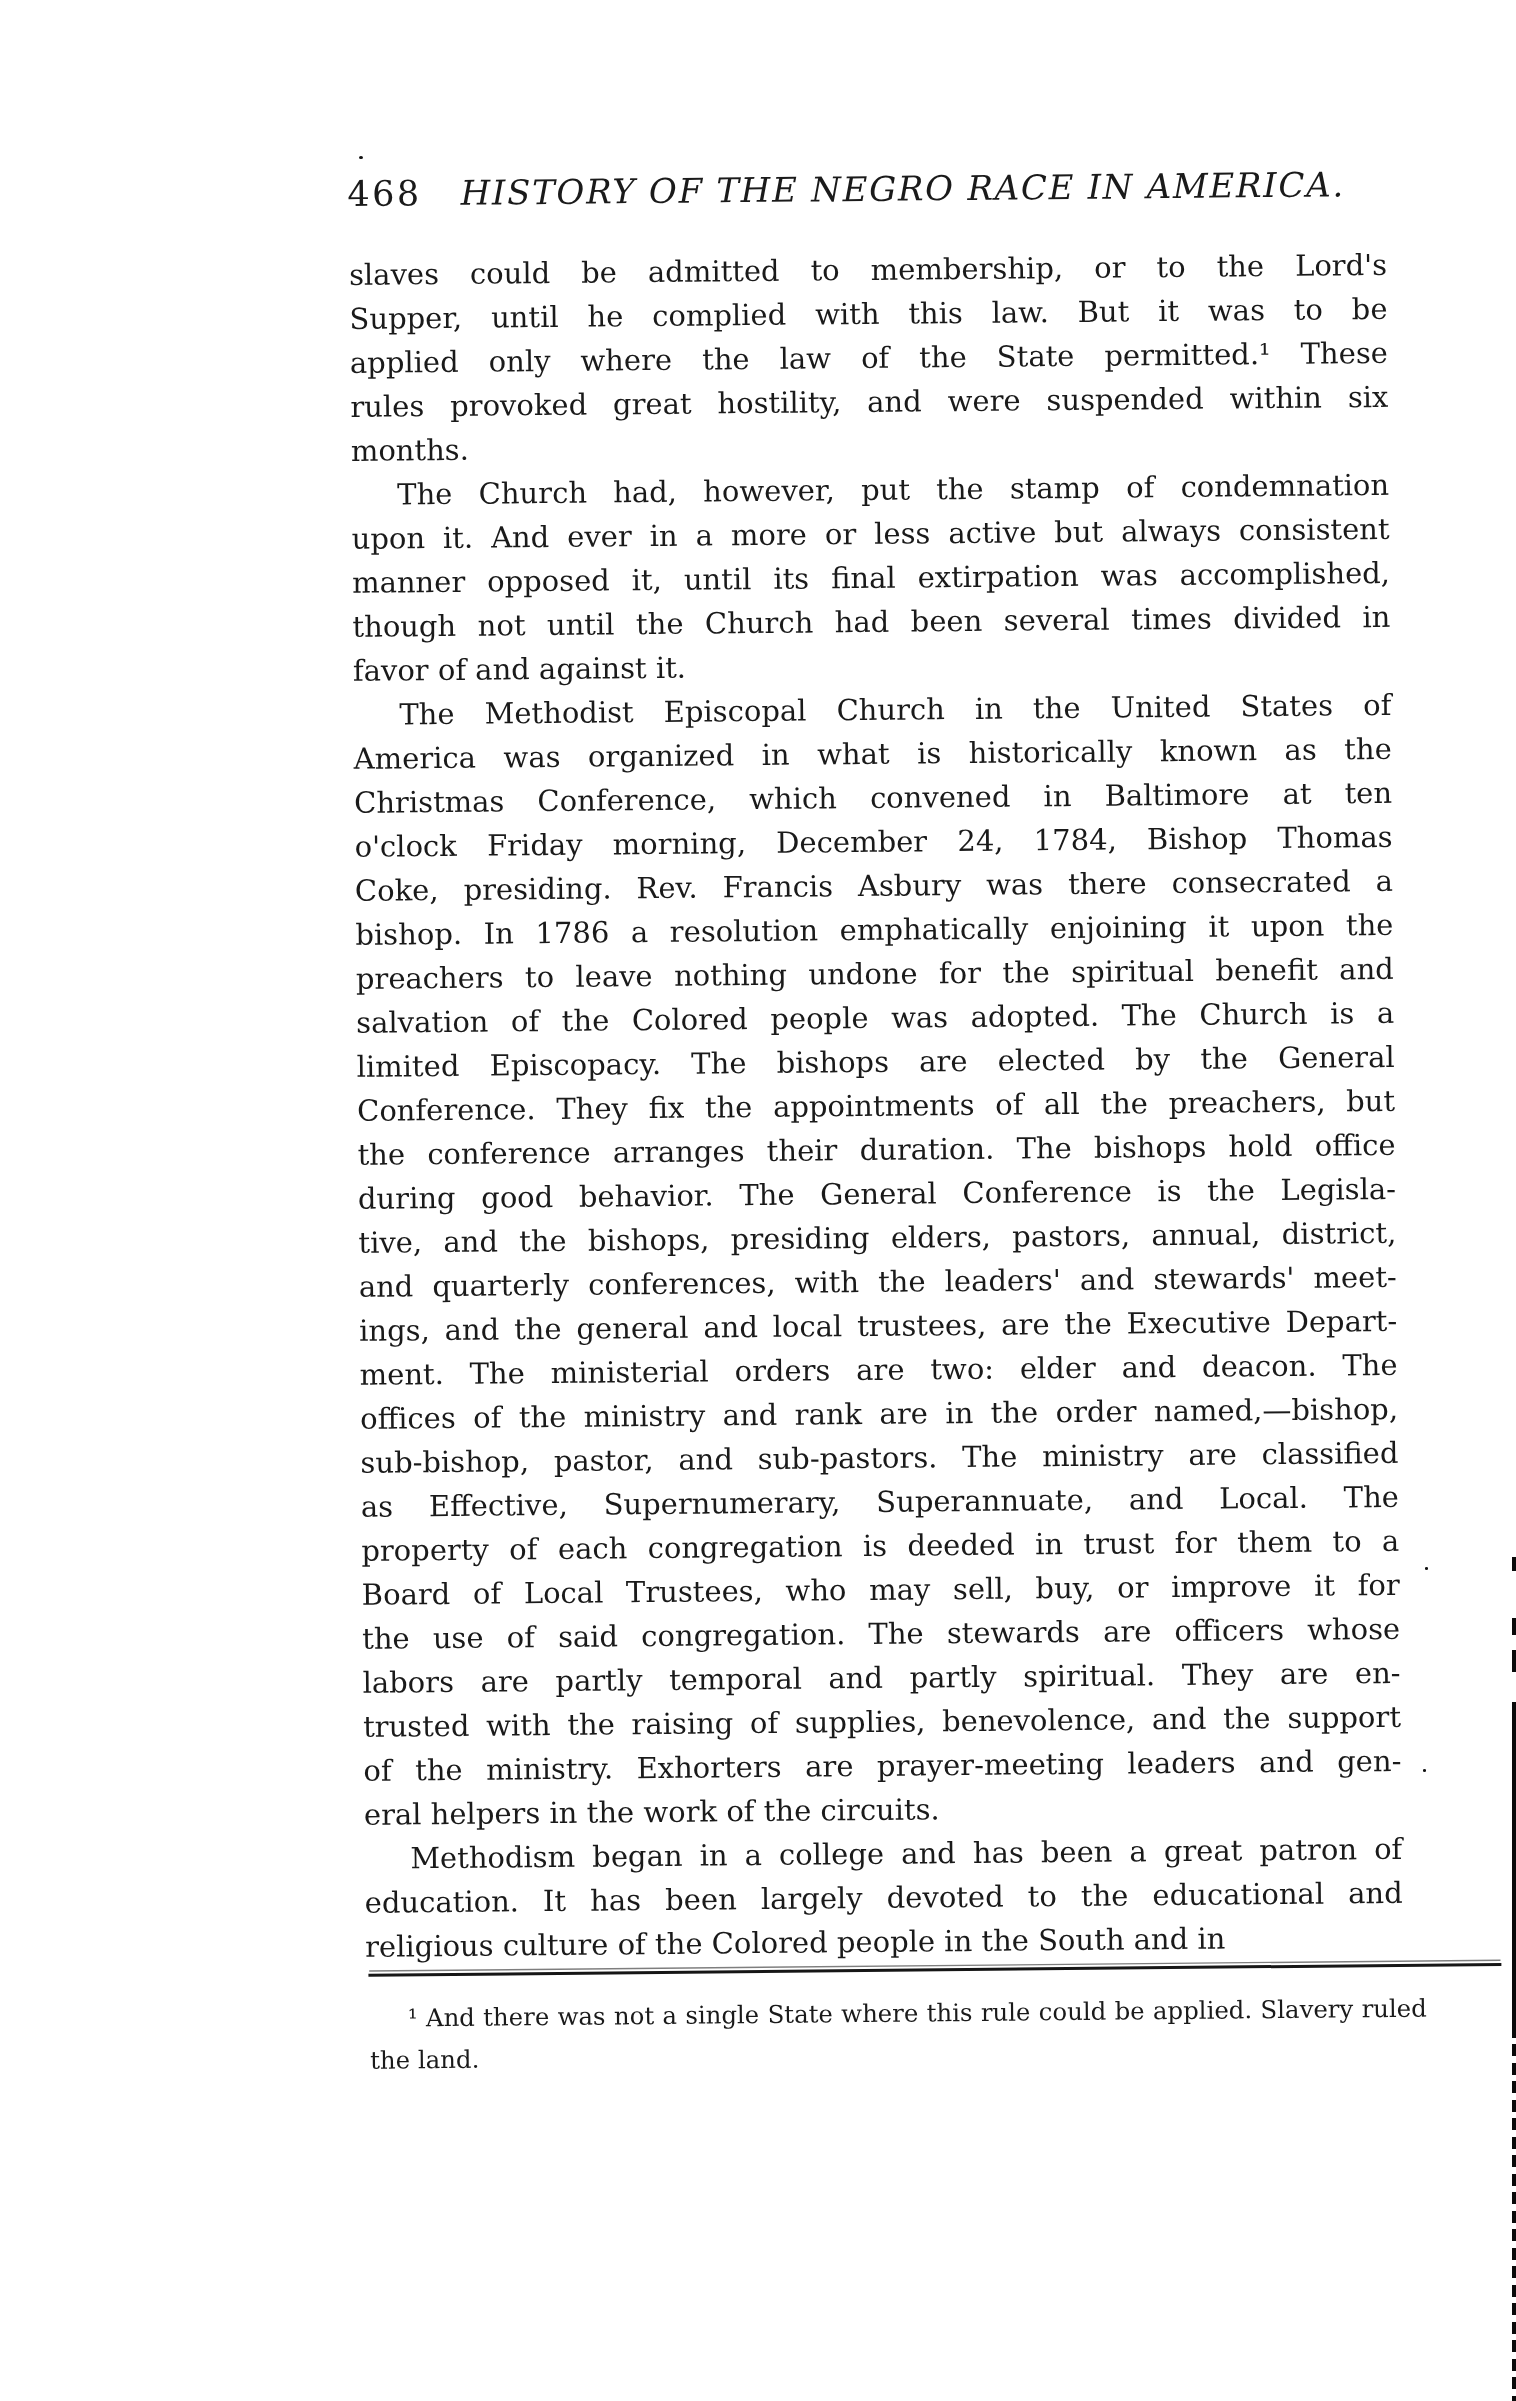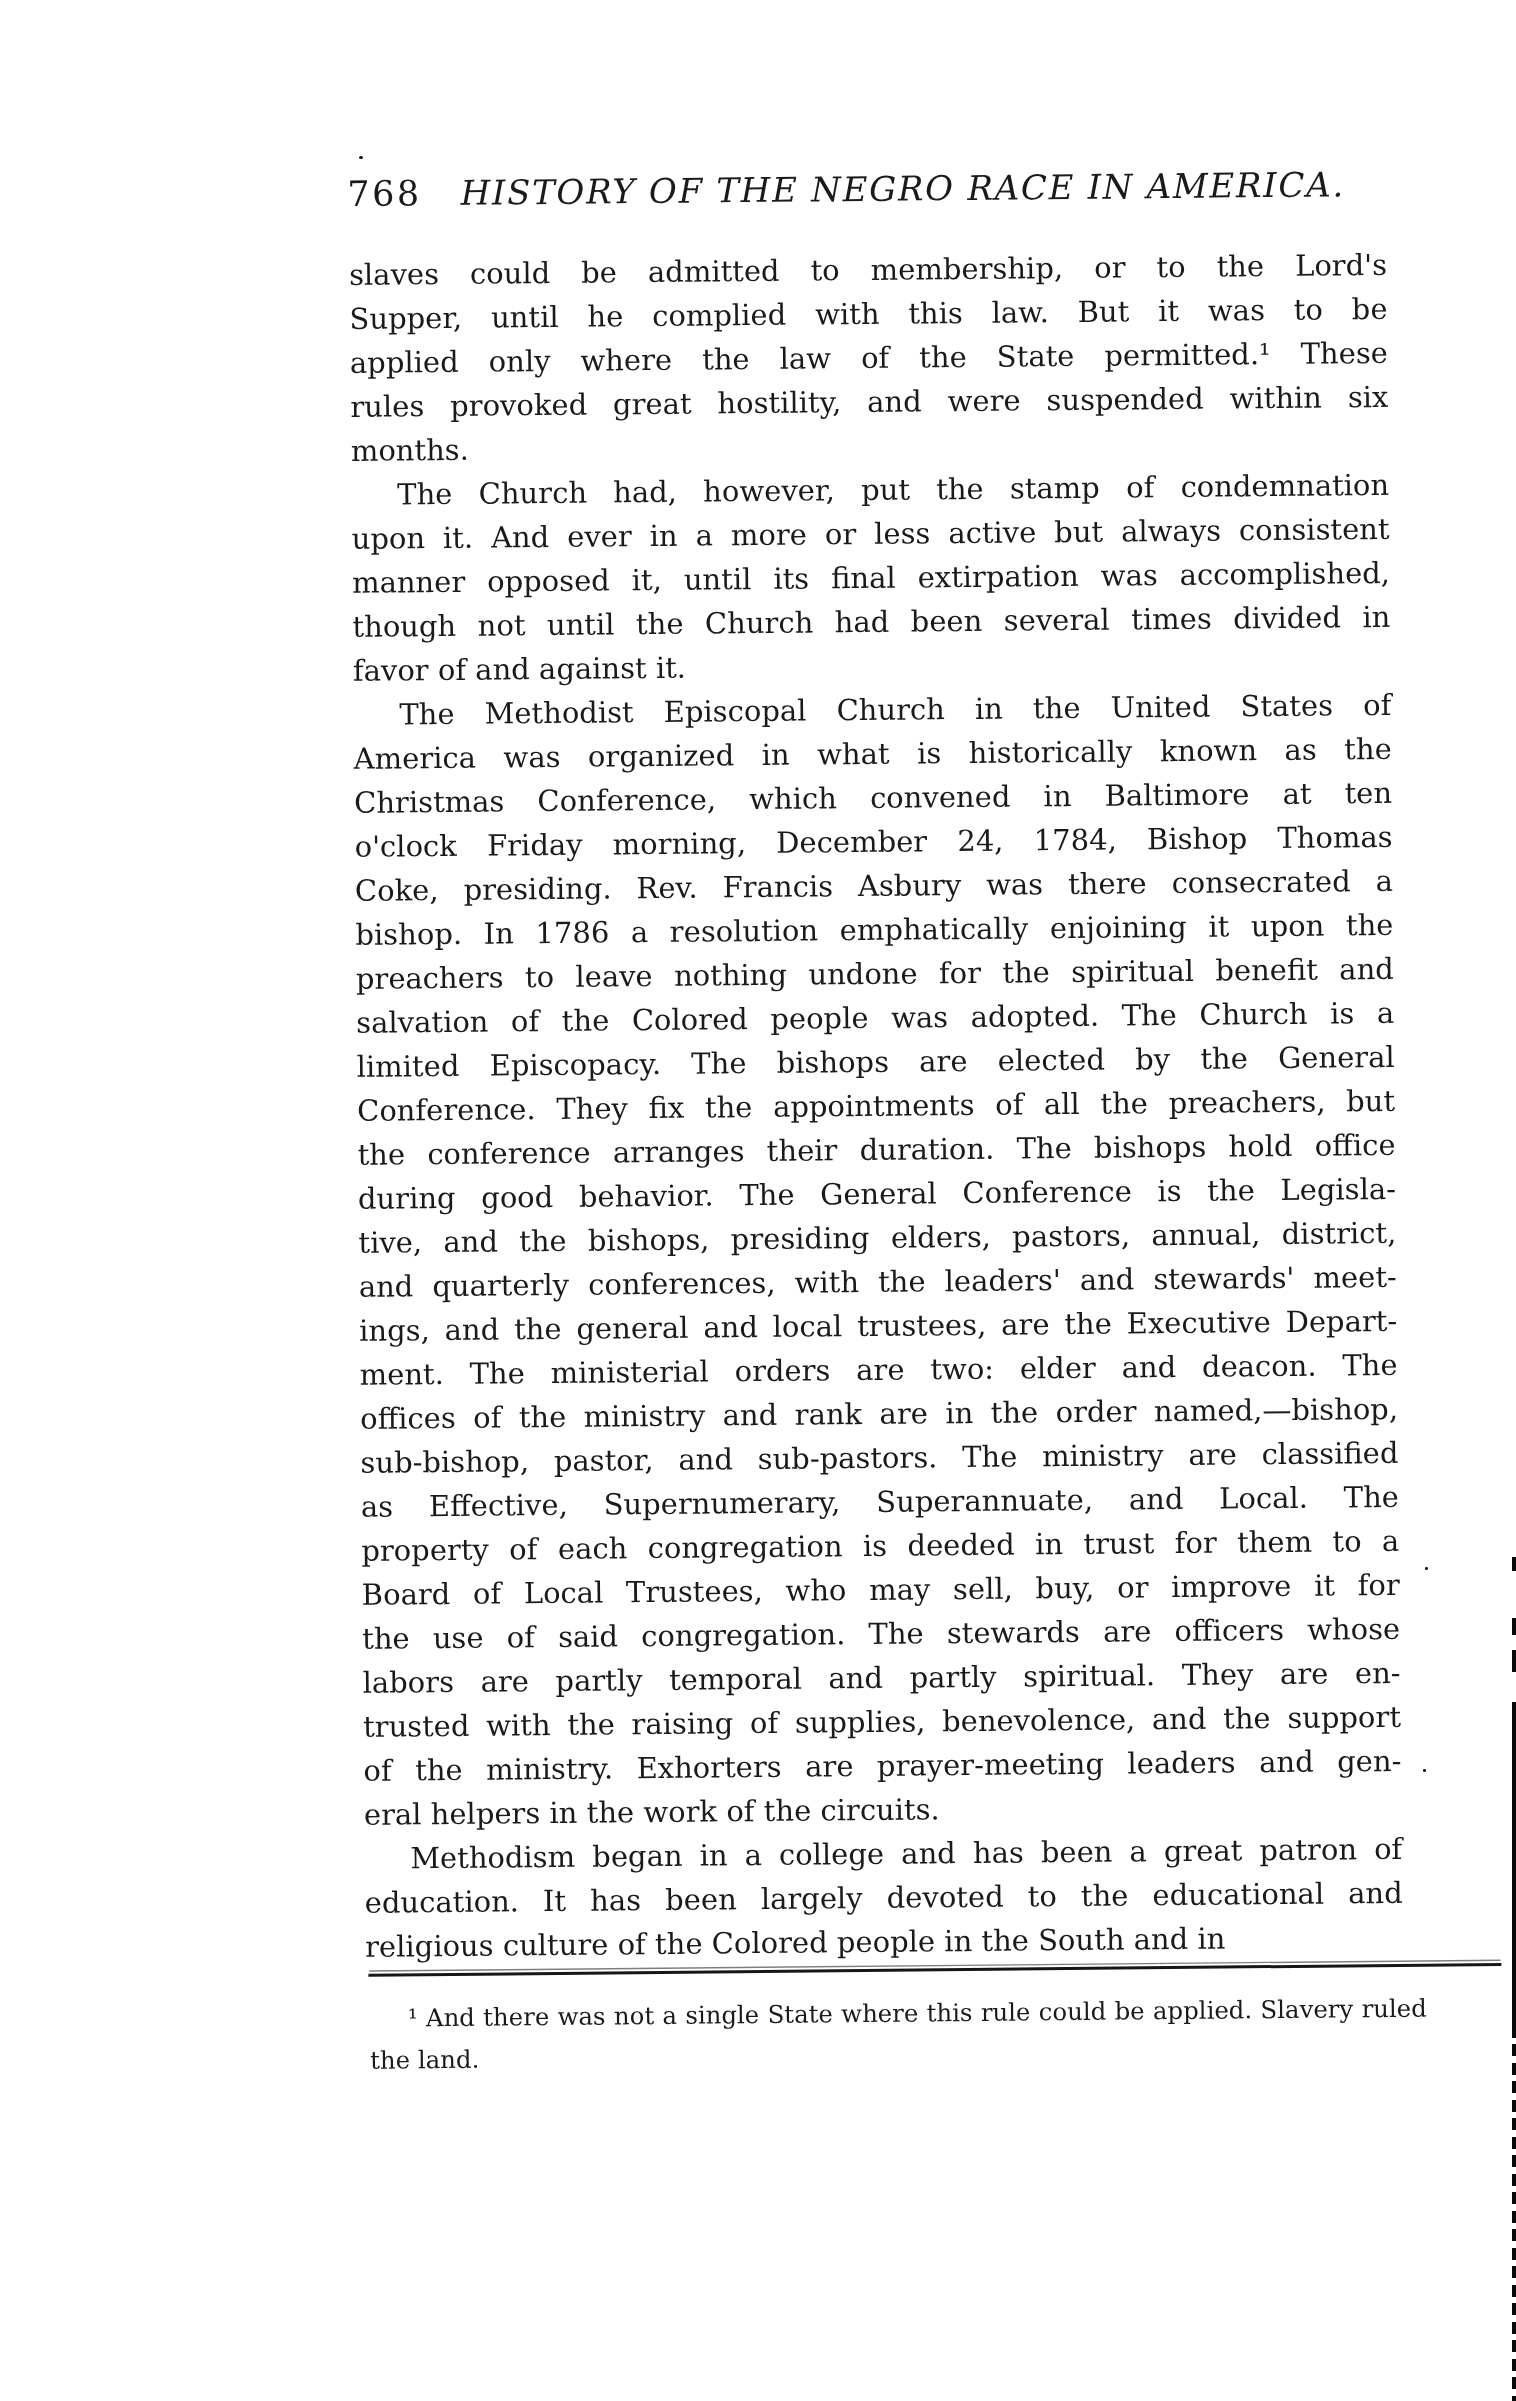--- a/index.html
+++ b/index.html
@@ -106,21 +106,21 @@
   }
   .speck.s1 { left: 359px; top: 156px; width: 4.2px; height: 3.4px; }
   .speck.s2 { left: 1425px; top: 1567px; width: 3.4px; height: 2.5px; }
   .speck.s3 { left: 1423px; top: 1769px; width: 3.4px; height: 2.5px; }
 </style>
 </head>
 <body>
 
 <div class="page-content">
   <div class="header">
-    <span class="pagenum">768</span><span class="running-title">HISTORY OF THE NEGRO RACE IN AMERICA.</span>
+    <span class="pagenum">468</span><span class="running-title">HISTORY OF THE NEGRO RACE IN AMERICA.</span>
   </div>
 
   <div class="body-text">
       <div class="para">
         <div class="line">slaves could be admitted to membership, or to the Lord's</div>
         <div class="line">Supper, until he complied with this law. But it was to be</div>
         <div class="line">applied only where the law of the State permitted.¹ These</div>
         <div class="line">rules provoked great hostility, and were suspended within six</div>
         <div class="line last">months.</div>
       </div>

